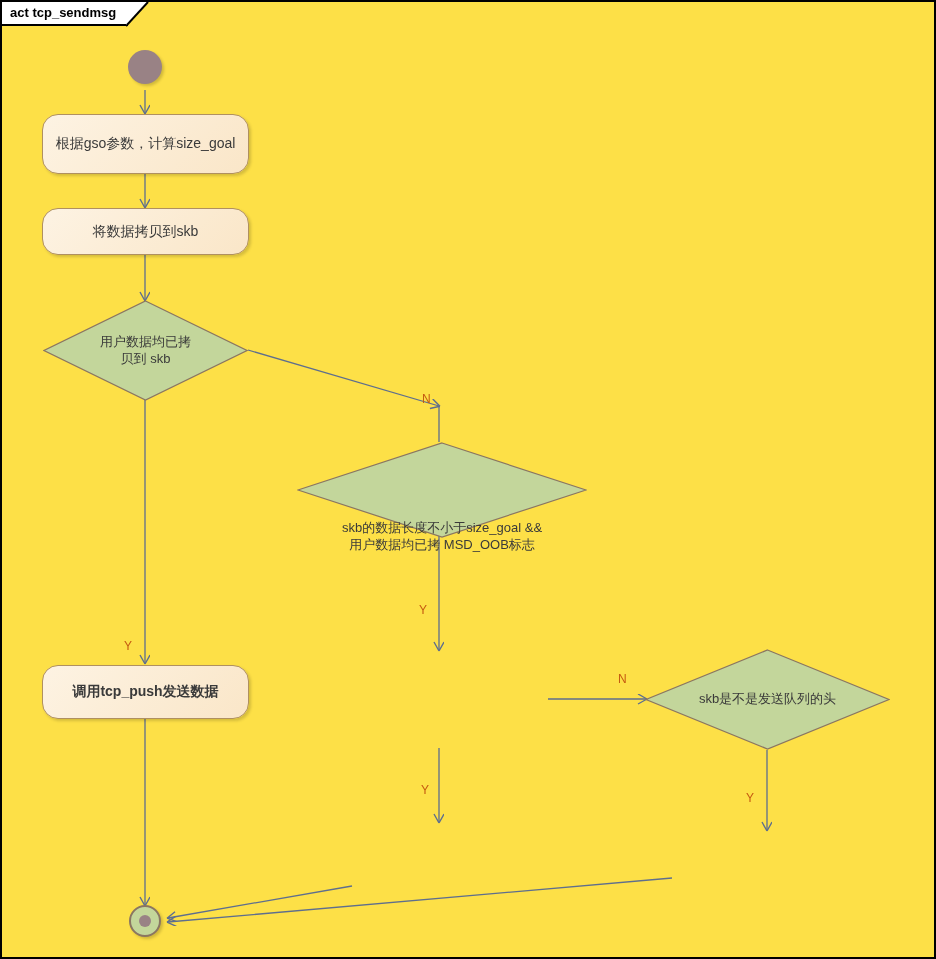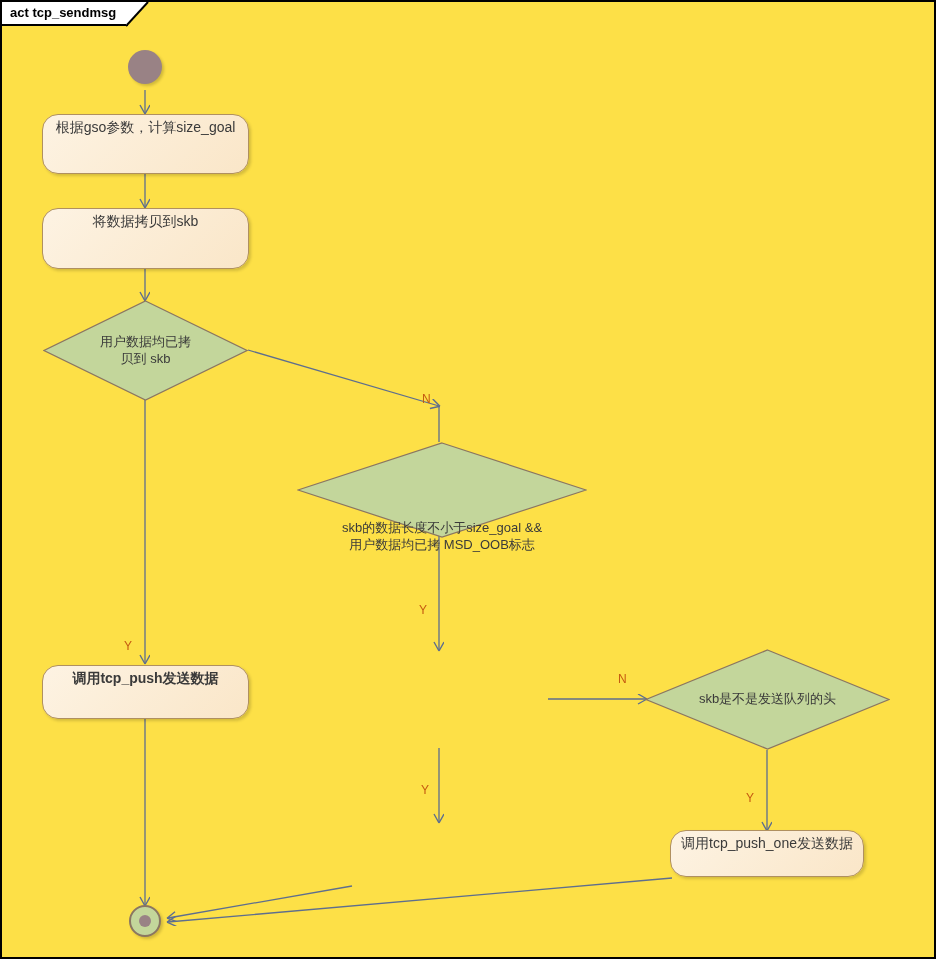--- a/index.html
+++ b/index.html
@@ -64,21 +64,21 @@
     position: absolute;
     z-index: 3;
   }
   .activity {
     box-sizing: border-box;
     border: 1px solid #B09060;
     border-radius: 16px;
     background: linear-gradient(135deg, #FDF3E3 0%, #FAE6C8 100%);
     box-shadow: 2px 2px 3px rgba(0,0,0,0.16);
     display: flex;
-    align-items: flex-start;
+    align-items: center;
     justify-content: center;
     text-align: center;
     color: #3a3a3a;
     font-size: 14px;
     line-height: 1.25;
     padding: 4px 8px;
   }
   .activity .txt { display: block; }
   .decision {
     position: absolute;
@@ -188,21 +188,21 @@
       <line x1="590" y1="700" x2="640" y2="700" stroke="none"></line>
     </g>
   </svg>
 
   <div class="start-node" style="left:126px; top:48px;"></div>
 
   <div class="node activity" style="left:40px; top:112px; width:207px; height:60px;">
     <span class="txt">根据gso参数，计算size_goal</span>
   </div>
 
-  <div class="node activity" style="left:40px; top:206px; width:207px; height:61px;">
+  <div class="node activity" style="left:40px; top:206px; width:207px; height:47px;">
     <span class="txt">将数据拷贝到skb</span>
   </div>
 
   <div class="decision" style="left:41px; top:298px; width:205px; height:101px;">
     <svg width="205" height="101" viewBox="0 0 205 101">
       <polygon points="102.5,1 204,50.5 102.5,100 1,50.5" fill="#C3D69B" stroke="#8A7662" stroke-width="1.2"></polygon>
     </svg>
     <div class="dlabel">
       <div>
         <span>用户数据均已拷</span><br>
@@ -231,23 +231,20 @@
     <div class="dlabel">
       <span>skb是不是发送队列的头</span>
     </div>
   </div>
 
   <div class="node activity" style="left:40px; top:663px; width:207px; height:54px;font-weight:bold;">
     <span class="txt">调用tcp_push发送数据</span>
   </div>
 
 
-  <div class="node activity" style="left:668px; top:828px; width:194px; height:47px;">
-    <span class="txt">调用tcp_push_one发送数据</span>
-  </div>
 
   <div class="end-node" style="left:127px; top:903px;"></div>
 
   <span class="edge-label" style="left:420px; top:390px;">N</span>
   <span class="edge-label" style="left:122px; top:637px;">Y</span>
   <span class="edge-label" style="left:417px; top:601px;">Y</span>
   <span class="edge-label" style="left:419px; top:781px;">Y</span>
   <span class="edge-label" style="left:616px; top:670px;">N</span>
   <span class="edge-label" style="left:744px; top:789px;">Y</span>
 

